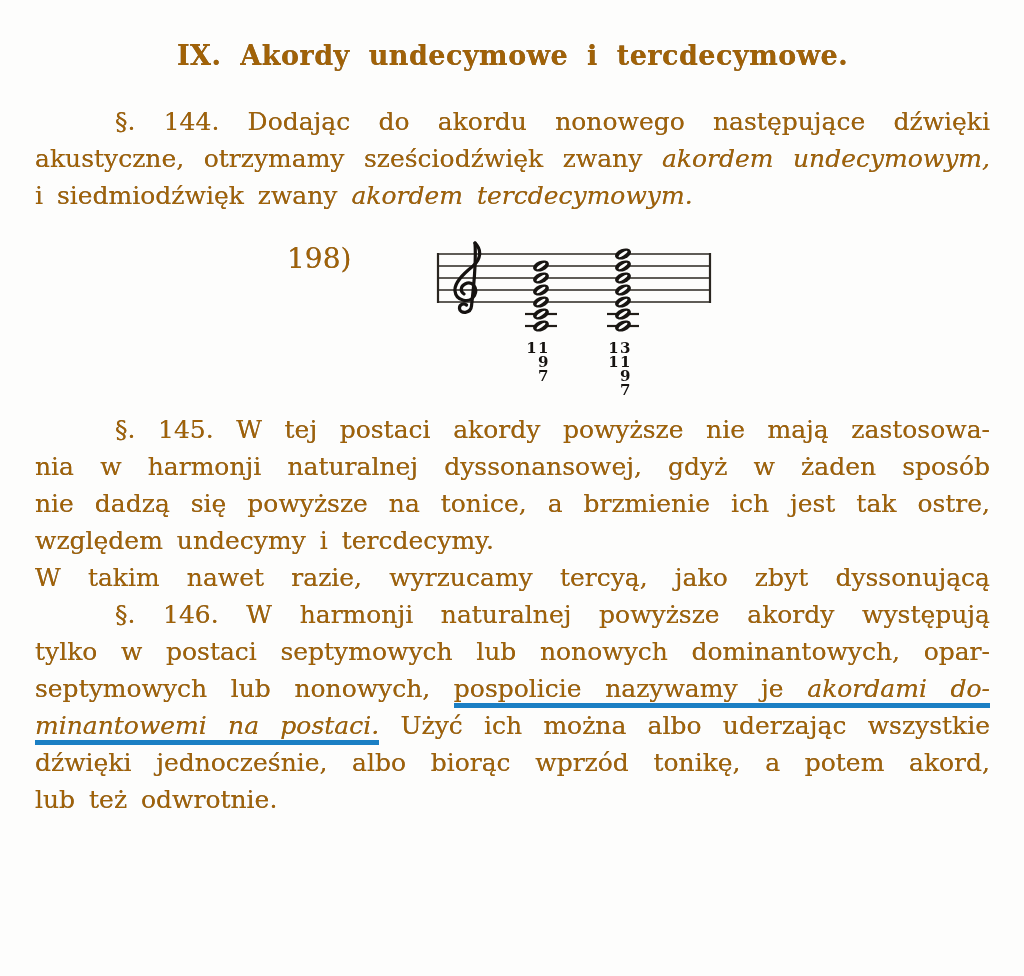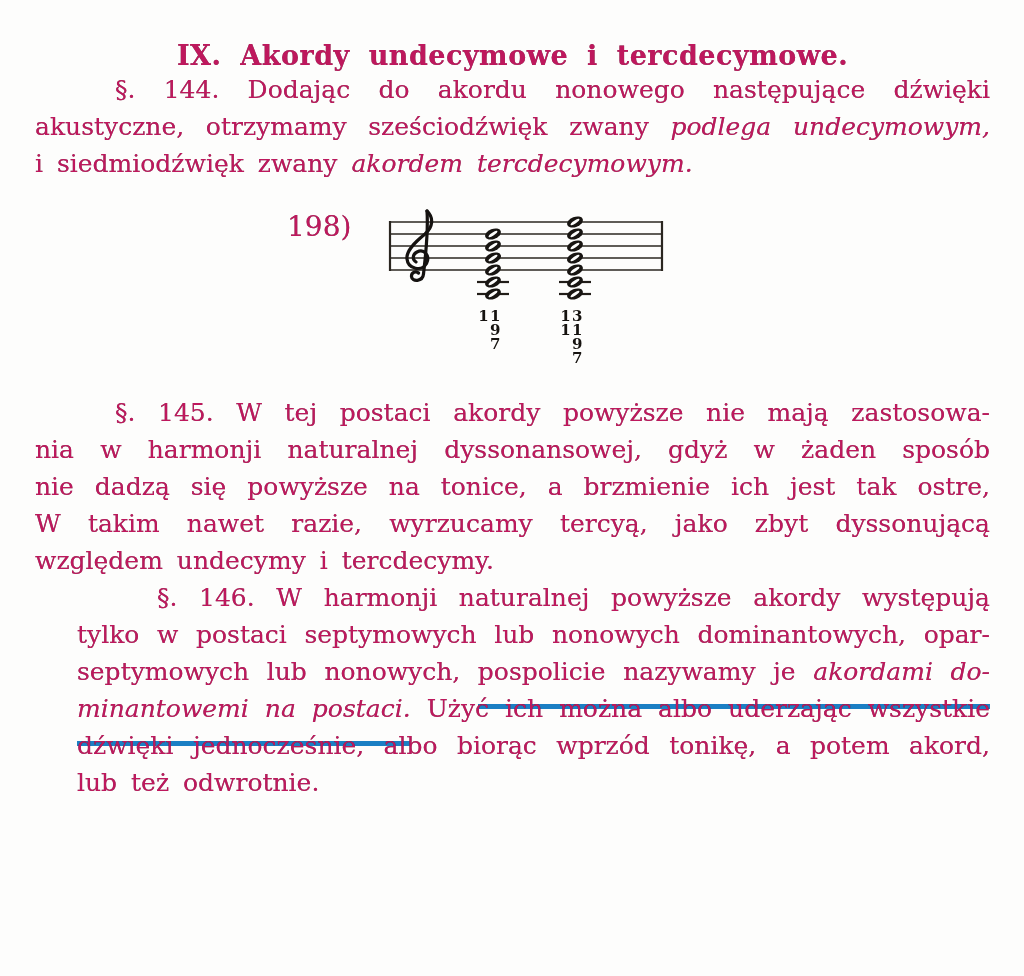--- a/index.html
+++ b/index.html
@@ -3,56 +3,57 @@
 <meta charset="utf-8">
 <style>
   html, body { margin: 0; padding: 0; background: #ffffff; }
   .page {
     position: relative;
     width: 1024px;
     height: 976px;
     box-sizing: border-box;
     padding: 0 34px 0 35px;
     background: #fdfdfc;
-    color: #be185d;
+    color: #a16207;
     font-family: "DejaVu Serif", "Liberation Serif", serif;
     overflow: hidden;
   }
   .doc-title {
     margin-top: 40px;
     text-align: center;
     font-size: 27px;
     font-weight: bold;
     letter-spacing: 0.5px;
     word-spacing: 9px;
     text-shadow: 0 0 0.6px rgba(20,15,10,0.6);
   }
   .para {
     font-size: 25px;
     line-height: 37px;
     word-spacing: 3px;
     text-shadow: 0 0 0.6px rgba(20,15,10,0.55);
   }
-  .p144 { }
-  .p145 { margin-top: 24px; }
-  .p146 { margin-top: 0; margin-left: 42px; }
+  .p144 { margin-top: 32px; }
+  .p145 { margin-top: 9px; }
+  .p146 { margin-top: 0; }
   .line { text-align: justify; text-align-last: justify; white-space: normal; }
   .line.indent { padding-left: 80px; }
   .line.last { text-align-last: left; word-spacing: 6px; }
   .it { font-style: italic; }
   .ul-blue {
     border-bottom: 5px solid #1b7fc4;
-    padding-bottom: 18px;
+    padding-bottom: 0;
   }
   .figure {
     margin-top: 26px;
     margin-left: 252px;
     height: 162px;
     display: flex;
     align-items: flex-start;
+    gap: 48px;
   }
   .fig-label {
     font-size: 28px;
     line-height: 1.2;
     margin-top: 2px;
     text-shadow: 0 0 0.6px rgba(20,15,10,0.55);
   }
   .fig-svg { margin-left: 30px; display: block; }
   .fig-num {
     font-family: "DejaVu Serif", "Liberation Serif", serif;
@@ -64,21 +65,21 @@
 </style>
 </head>
 <body>
 
 <div class="page">
 
   <div class="doc-title">IX. Akordy undecymowe i tercdecymowe.</div>
 
   <div class="para p144">
     <div class="line indent"><span>§. 144. Dodając do akordu nonowego następujące dźwięki</span></div>
-    <div class="line"><span>akustyczne, otrzymamy sześciodźwięk zwany</span> <span class="it">podlega undecymowym,</span></div>
+    <div class="line"><span>akustyczne, otrzymamy sześciodźwięk zwany</span> <span class="it">akordem undecymowym,</span></div>
     <div class="line last"><span>i siedmiodźwięk zwany</span> <span class="it">akordem tercdecymowym.</span></div>
   </div>
 
   <div class="figure">
     <span class="fig-label">198)</span>
     <svg class="fig-svg" width="292" height="162" viewBox="0 0 292 162" xmlns="http://www.w3.org/2000/svg">
       <defs>
         <g id="nh">
           <ellipse rx="8.3" ry="5" transform="rotate(-21)" fill="#181512"></ellipse>
           <ellipse rx="5.2" ry="1.5" transform="rotate(-34)" fill="#fdfdfc"></ellipse>
@@ -139,22 +140,22 @@
         <text class="fig-num" x="203" y="141" text-anchor="end">9</text>
         <text class="fig-num" x="203" y="155" text-anchor="end">7</text>
       </g>
     </svg>
   </div>
 
   <div class="para p145">
     <div class="line indent"><span>§. 145. W tej postaci akordy powyższe nie mają zastosowa-</span></div>
     <div class="line"><span>nia w harmonji naturalnej dyssonansowej, gdyż w żaden sposób</span></div>
     <div class="line"><span>nie dadzą się powyższe na tonice, a brzmienie ich jest tak ostre,</span></div>
+    <div class="line last"><span>względem undecymy i tercdecymy.</span></div>
     <div class="line"><span>W takim nawet razie, wyrzucamy tercyą, jako zbyt dyssonującą</span></div>
-    <div class="line last"><span>względem undecymy i tercdecymy.</span></div>
   </div>
 
   <div class="para p146">
     <div class="line indent"><span>§. 146. W harmonji naturalnej powyższe akordy występują</span></div>
     <div class="line"><span>tylko w postaci septymowych lub nonowych dominantowych, opar-</span></div>
     <div class="line"><span>septymowych lub nonowych,</span> <span class="ul-blue"><span>pospolicie nazywamy je</span> <span class="it">akordami do-</span></span></div>
     <div class="line"><span class="ul-blue"><span class="it">minantowemi na postaci.</span></span> <span>Użyć ich można albo uderzając wszystkie</span></div>
     <div class="line"><span>dźwięki jednocześnie, albo biorąc wprzód tonikę, a potem akord,</span></div>
     <div class="line last"><span>lub też odwrotnie.</span></div>
   </div>

